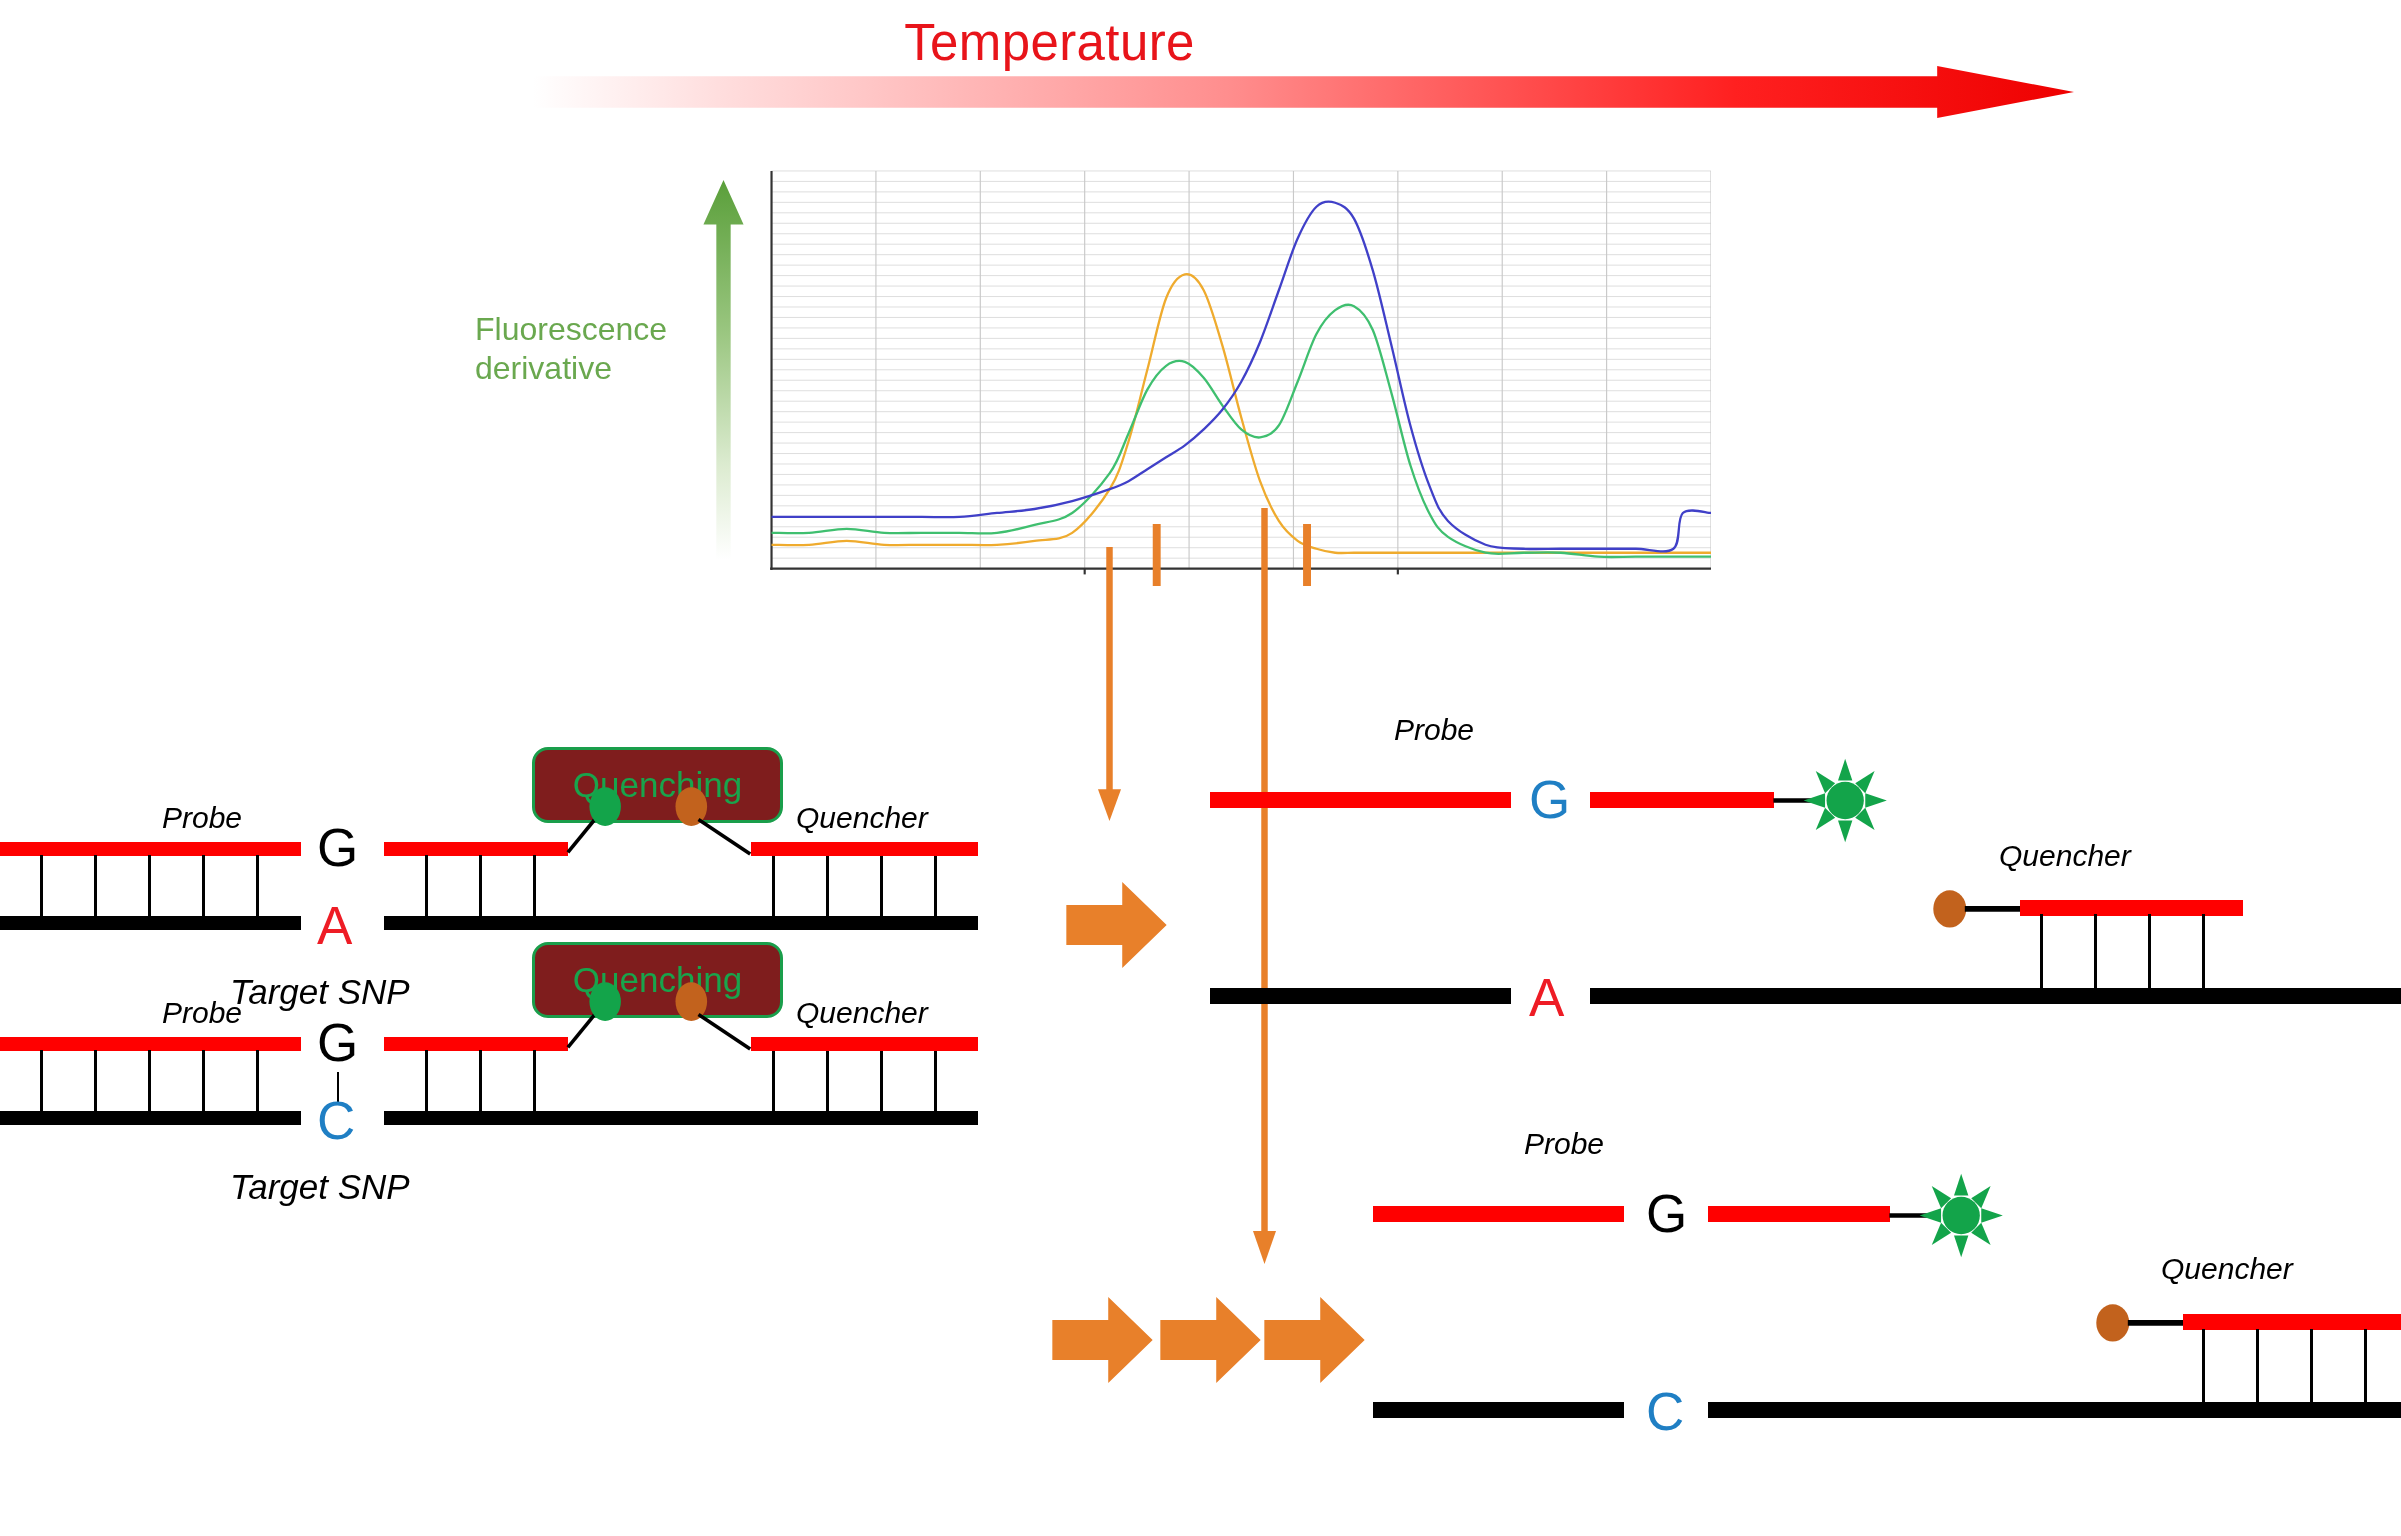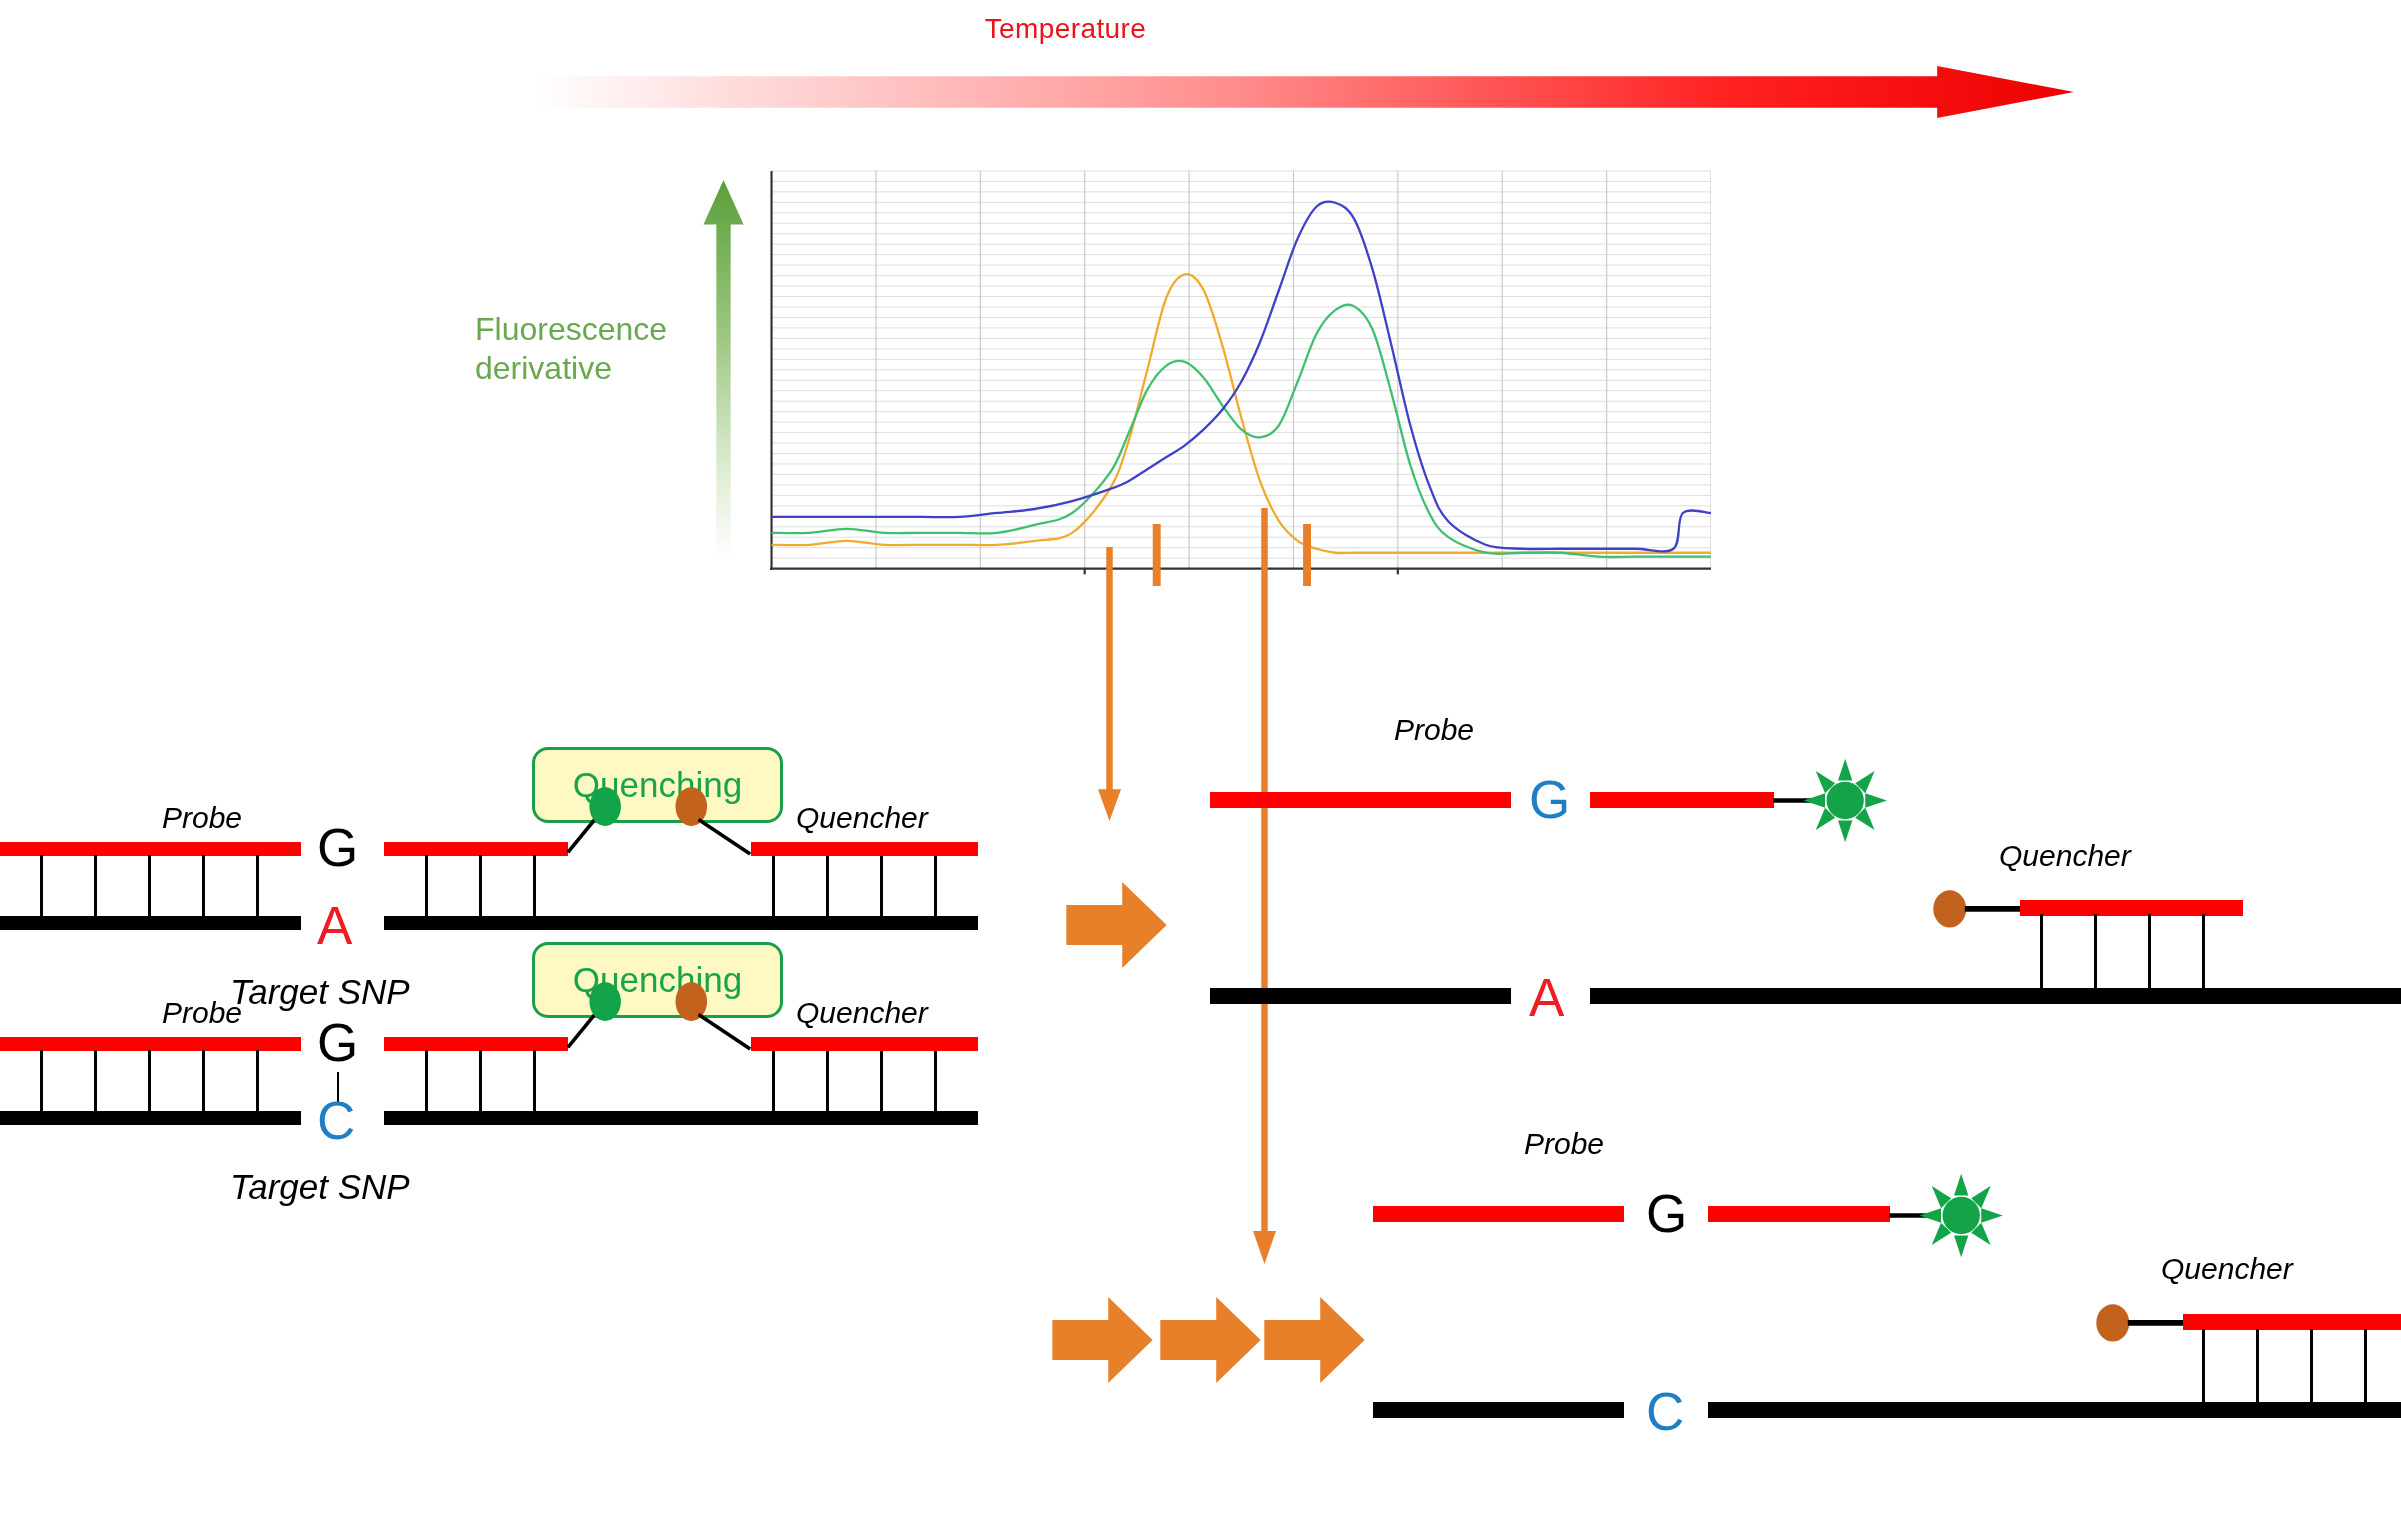--- a/index.html
+++ b/index.html
@@ -1,36 +1,36 @@
 <!DOCTYPE html>
 <html style="font-size:11.5px"><head>
 <meta charset="utf-8">
 <style>
   html,body{margin:0;padding:0;background:#ffffff;}
   body{width:2401px;height:1536px;position:relative;overflow:hidden;
        font-family:"Liberation Sans", sans-serif;}
   .abs{position:absolute;}
   
   #temp-title{left:0;top:13px;width:2099px;text-align:center;color:#e8141a;
-              font-size:28px;letter-spacing:0.4px;padding-left:16px;}
+              font-size:51px;letter-spacing:0.4px;}
   #temp-arrow-wrap{left:533px;top:66px;width:1541px;height:52px;}
   
   #fluor-label{left:475px;top:310px;width:238px;color:#6aa84f;font-size:32px;
                line-height:1.22;}
   
   #chart{left:760px;top:168px;width:951px;height:418px;background:#fff;}
   .red-bar{position:absolute;background:#ff0000;}
   .black-bar{position:absolute;background:#000000;}
   .bond{position:absolute;background:#000000;width:2.9px;}
   .base-letter{position:absolute;font-size:53px;line-height:1;
                font-family:"Liberation Sans", sans-serif;}
   .lbl{position:absolute;font-size:30px;color:#000;white-space:nowrap;font-style:italic;}
   .badge{position:absolute;border-radius:16px;display:flex;align-items:center;
          justify-content:center;font-size:35px;white-space:nowrap;box-sizing:border-box;}
-  .badge-quench{border:3.6px solid #1a9e4b;background:#fef9c3;color:#19a44c;}
+  .badge-quench{border:3.6px solid #1a9e4b;background:#7f1d1d;color:#19a44c;}
   .badge-mismatch{border:4.3px solid #e31f1f;background:#f7d0bb;color:#ec2024;}
   .badge-full{border:4.3px solid #1f7fc4;background:#bcd9ee;color:#1c7ac0;}
 </style>
 </head>
 <body>
 
 <div class="abs" id="temp-title">Temperature</div>
 
 <div class="abs" id="temp-arrow-wrap">
   <svg width="1541" height="52" viewBox="0 0 2140 72">

